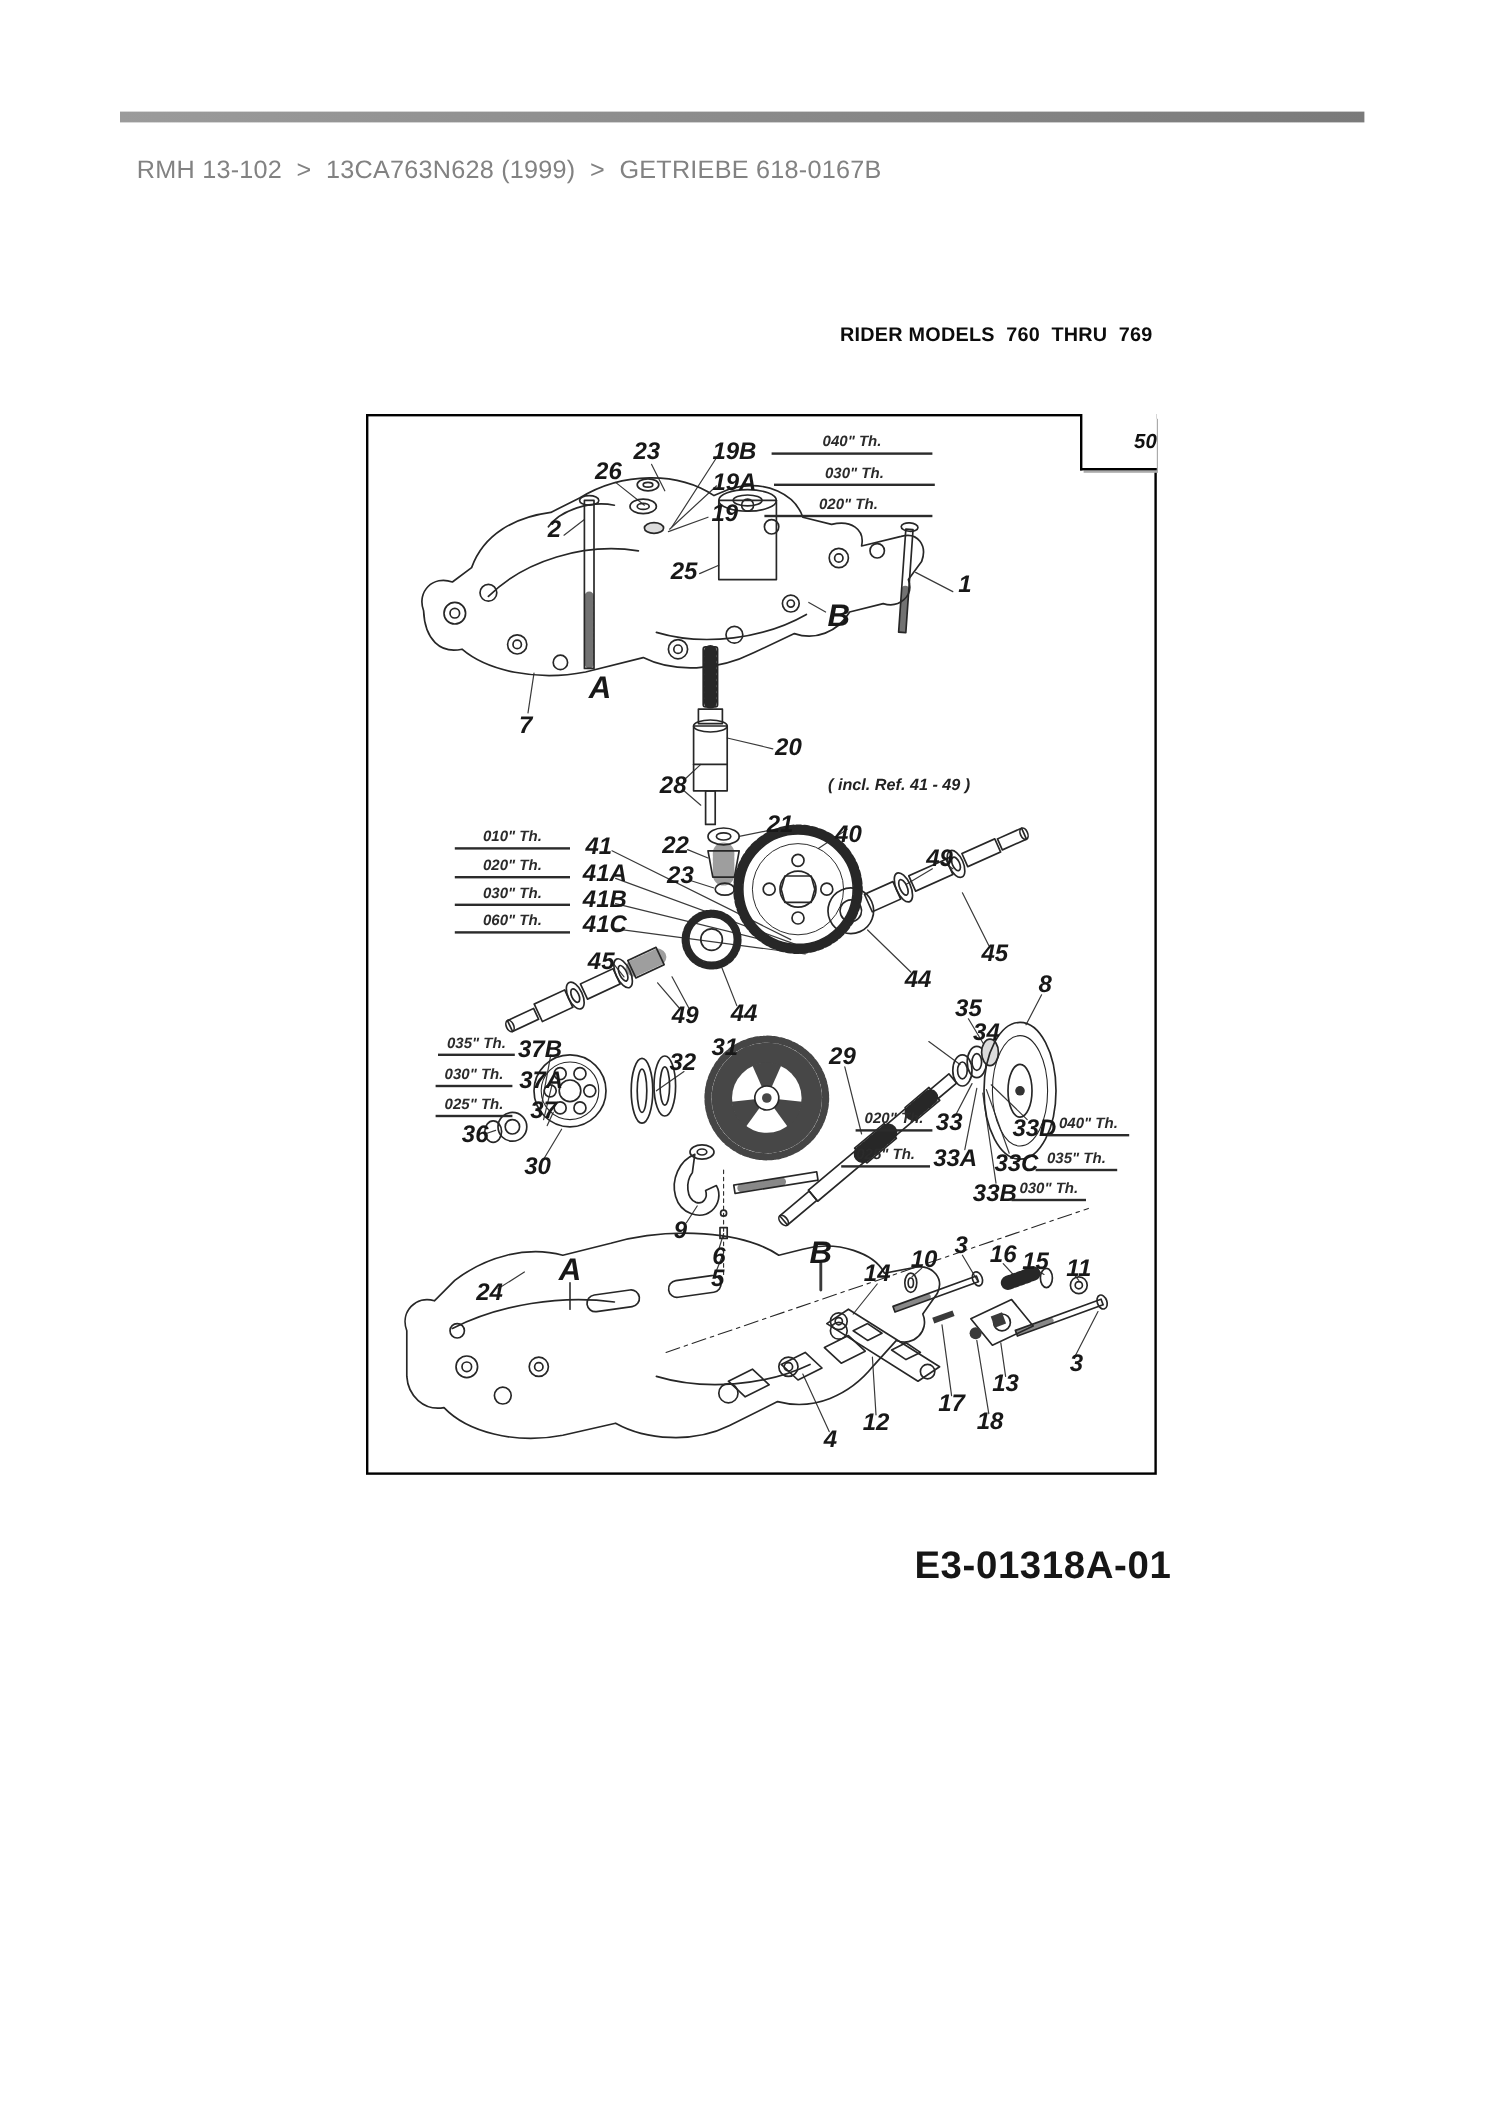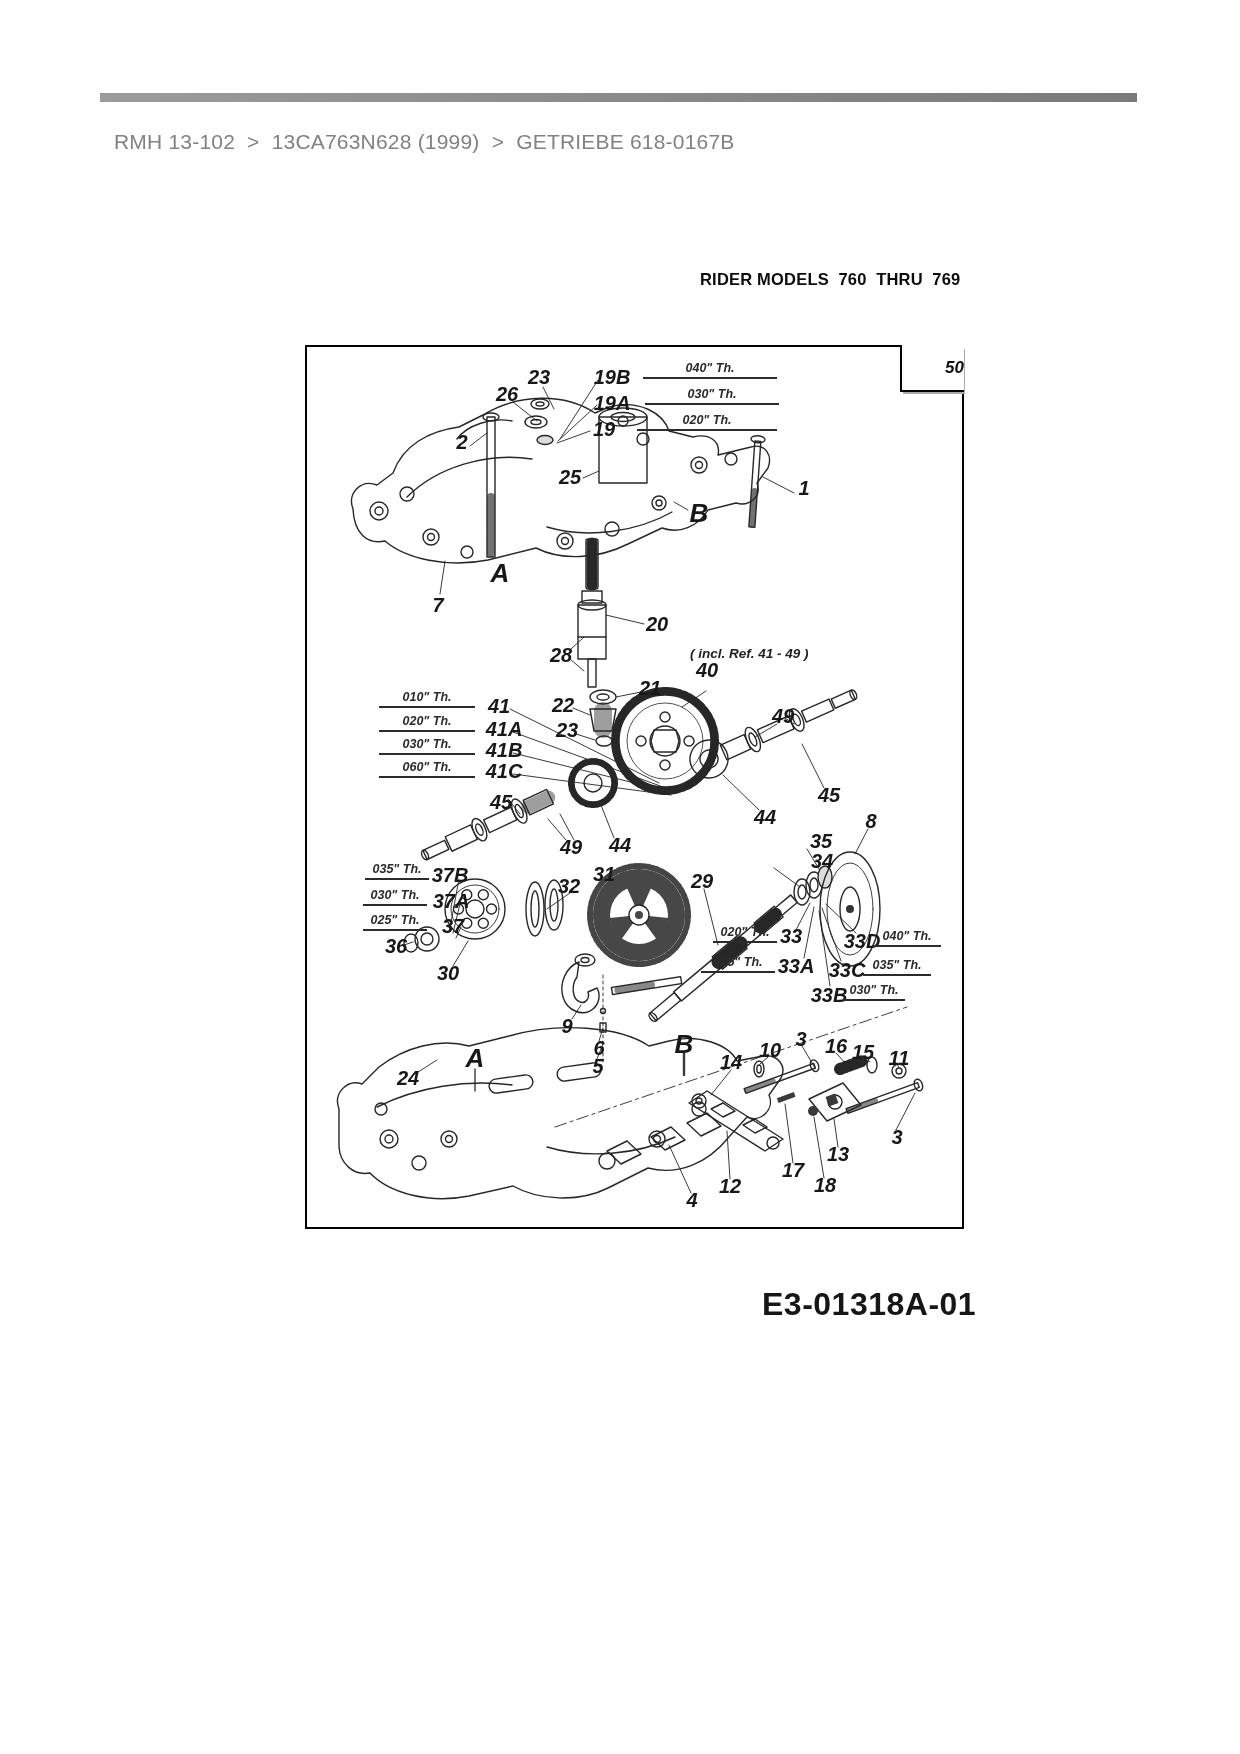--- a/index.html
+++ b/index.html
@@ -369,42 +369,42 @@
         <span class="callout" style="left: 263px; top: 130px;">25</span>
         <span class="callout" style="left: 392px; top: 166px; font-size: 26px;">B</span>
         <span class="callout" style="left: 497px; top: 141px;">1</span>
         <span class="callout" style="left: 193px; top: 226px; font-size: 26px;">A</span>
         <span class="callout" style="left: 131px; top: 258px;">7</span>
         <span class="callout" style="left: 350px; top: 277px;">20</span>
         <span class="callout" style="left: 254px; top: 308px;">28</span>
         <span class="callout" style="left: 343px; top: 341px;">21</span>
         <span class="callout" style="left: 256px; top: 358px;">22</span>
         <span class="callout" style="left: 260px; top: 383px;">23</span>
-        <span class="callout" style="left: 400px; top: 323px;">40</span>
+        <span class="callout" style="left: 400px; top: 349px;">40</span>
         <span class="callout" style="left: 476px; top: 369px;">49</span>
         <span class="callout" style="left: 192px; top: 359px;">41</span>
         <span class="callout" style="left: 197px; top: 382px;">41A</span>
         <span class="callout" style="left: 197px; top: 403px;">41B</span>
         <span class="callout" style="left: 197px; top: 424px;">41C</span>
         <span class="callout" style="left: 522px; top: 448px;">45</span>
         <span class="callout" style="left: 458px; top: 470px;">44</span>
         <span class="callout" style="left: 564px; top: 474px;">8</span>
         <span class="callout" style="left: 194px; top: 455px;">45</span>
         <span class="callout" style="left: 264px; top: 500px;">49</span>
         <span class="callout" style="left: 313px; top: 498px;">44</span>
         <span class="callout" style="left: 143px; top: 528px;">37B</span>
         <span class="callout" style="left: 144px; top: 554px;">37A</span>
         <span class="callout" style="left: 146px; top: 579px;">37</span>
         <span class="callout" style="left: 89px; top: 599px;">36</span>
         <span class="callout" style="left: 141px; top: 626px;">30</span>
         <span class="callout" style="left: 262px; top: 539px;">32</span>
         <span class="callout" style="left: 297px; top: 527px;">31</span>
         <span class="callout" style="left: 395px; top: 534px;">29</span>
         <span class="callout" style="left: 467px; top: 514px; margin-left: 48px;">34</span>
-        <span class="callout" style="left: 514px; top: 494px;">35</span>
+        <span class="callout" style="left: 500px; top: 494px;">35</span>
         <span class="callout" style="left: 484px; top: 589px;">33</span>
         <span class="callout" style="left: 555px; top: 594px;">33D</span>
         <span class="callout" style="left: 489px; top: 619px;">33A</span>
         <span class="callout" style="left: 540px; top: 623px;">33C</span>
         <span class="callout" style="left: 522px; top: 648px;">33B</span>
         <span class="callout" style="left: 260px; top: 679px;">9</span>
         <span class="callout" style="left: 292px; top: 701px;">6</span>
         <span class="callout" style="left: 291px; top: 719px;">5</span>
         <span class="callout" style="left: 377px; top: 697px; font-size: 26px;">B</span>
         <span class="callout" style="left: 424px; top: 715px;">14</span>

